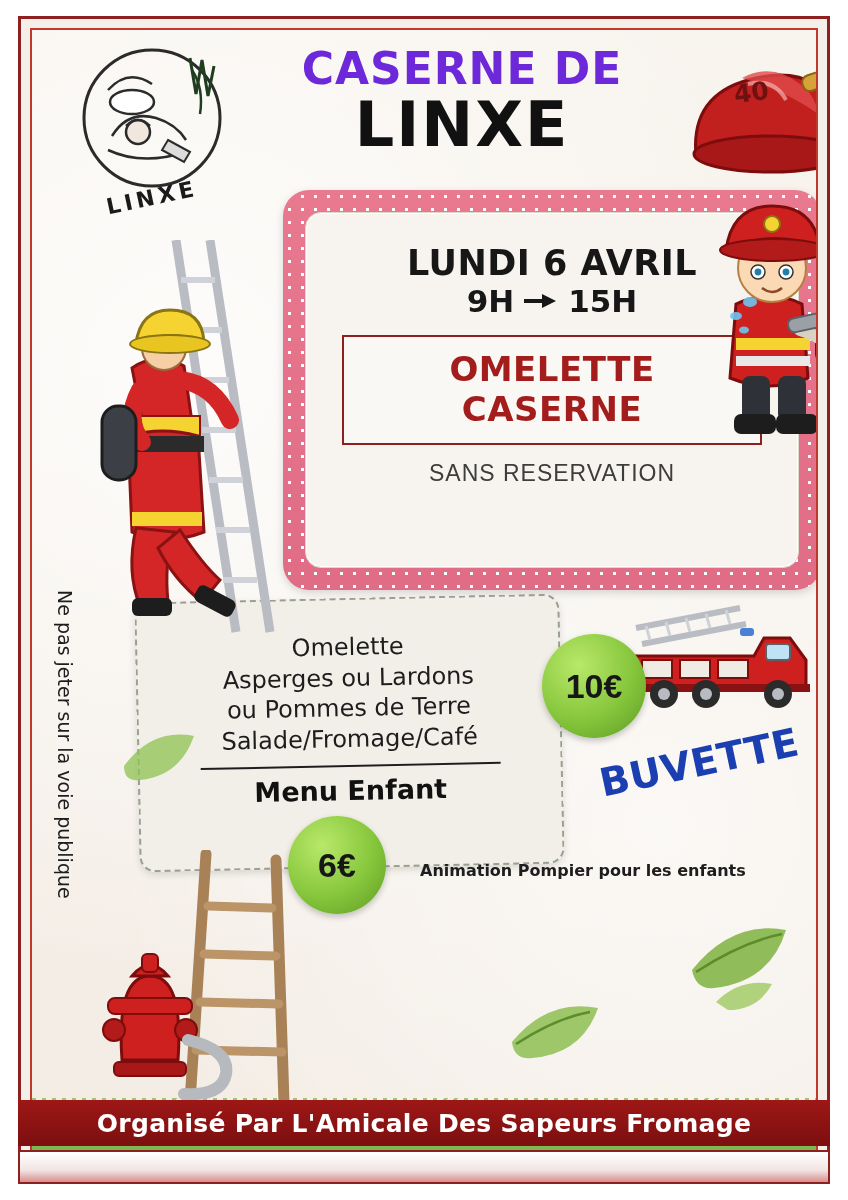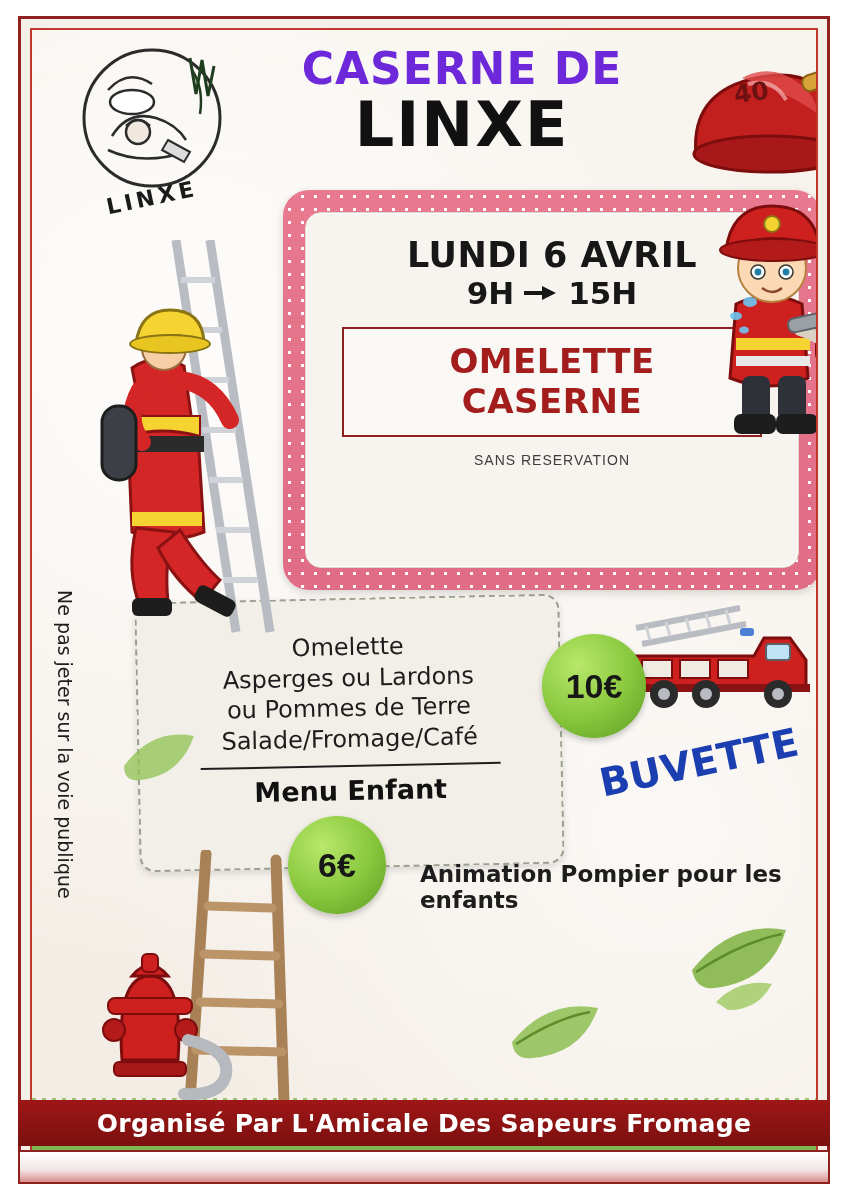--- a/index.html
+++ b/index.html
@@ -136,21 +136,21 @@
     box-shadow: 0 3px 8px rgba(0,0,0,.15);
     z-index: 4;
   }
   .main-card-inner {
     position: absolute;
     left: 22px; top: 22px; right: 22px; bottom: 22px;
     background: #f7f4ef;
     border-radius: 16px;
     border: 1px solid #ddd6cb;
     box-shadow: inset 0 0 0 1px #ffffff;
-    padding-top: 22px;
+    padding-top: 30px;
     box-sizing: border-box;
     text-align: center;
   }
   .date-line {
     font-family: "DejaVu Sans", sans-serif;
     font-weight: bold;
     font-size: 35px;
     color: #171717;
     letter-spacing: 0.5px;
   }
@@ -195,21 +195,21 @@
     font-family: "DejaVu Sans", sans-serif;
     font-weight: bold;
     font-size: 34px;
     line-height: 1.18;
     color: #a41d1d;
     letter-spacing: 0.5px;
   }
   .no-reservation {
     margin-top: 15px;
     font-family: "Liberation Sans", sans-serif;
-    font-size: 14px;
+    font-size: 23px;
     color: #3d3d3d;
     letter-spacing: 1px;
   }
 
   
   .menu-card {
     position: absolute;
     left: 105px;
     top: 568px;
     width: 425px;
@@ -279,21 +279,21 @@
     letter-spacing: 0.5px;
   }
 
   
   .animation-line {
     position: absolute;
     left: 388px;
     top: 831px;
     font-family: "DejaVu Sans", sans-serif;
     font-weight: bold;
-    font-size: 23px;
+    font-size: 16px;
     color: #1d1d1d;
     z-index: 8;
   }
 
   
   .side-note {
     position: absolute;
     left: 44px;
     top: 560px;
     width: 360px;

